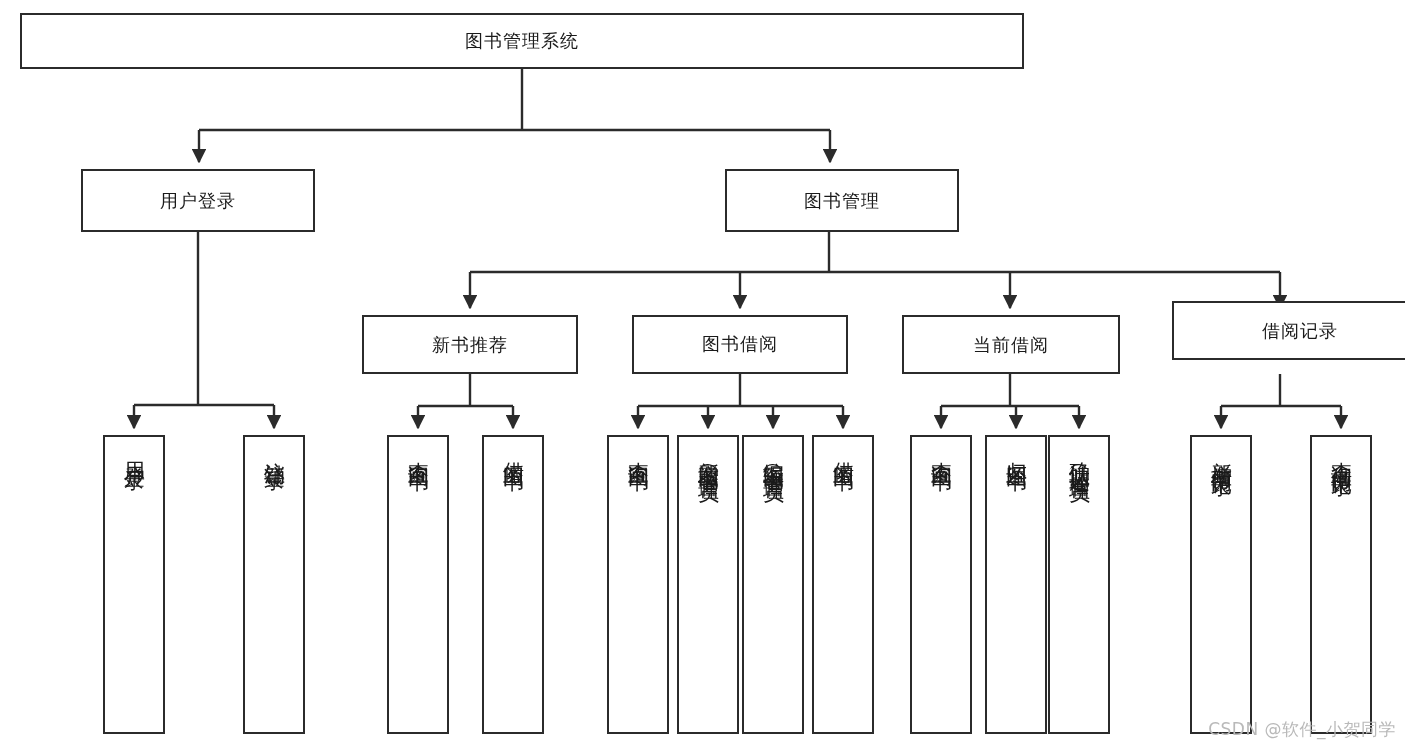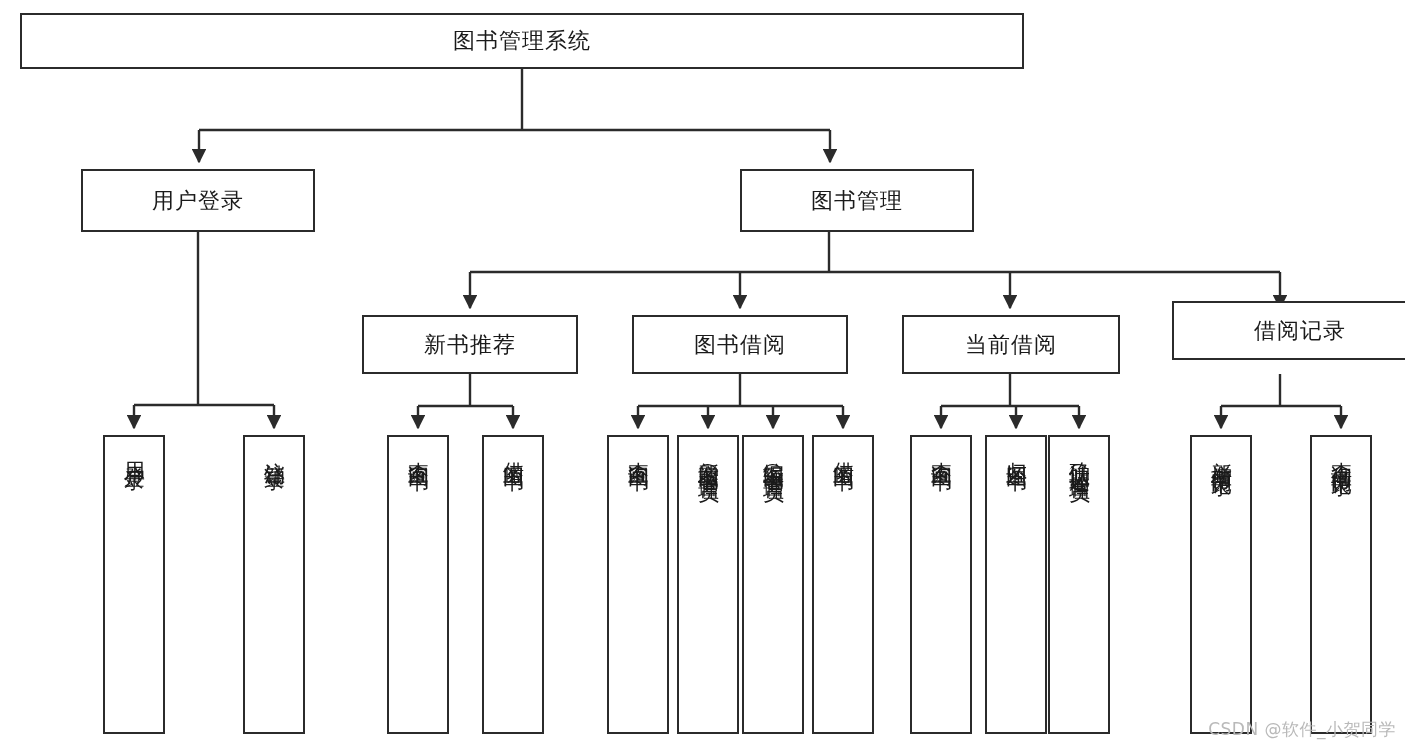--- a/index.html
+++ b/index.html
@@ -37,21 +37,21 @@
     z-index: 2;
   }
   .node .label {
     display: block;
     text-align: center;
     line-height: 1.18;
     white-space: nowrap;
   }
   .node.horiz .label {
     writing-mode: horizontal-tb;
-    font-size: 22px;
+    font-size: 18px;
     letter-spacing: 1px;
   }
   .node.vert {
     align-items: flex-start;
     justify-content: center;
     padding-top: 8px;
   }
   .node.vert .label {
     writing-mode: vertical-rl;
     text-orientation: upright;
@@ -125,21 +125,21 @@
     </g>
   </svg>
 
   <div class="node horiz" style="left: 20px; top: 13px; width: 1004px; height: 56px; border-color: rgb(43, 43, 43); background: rgb(255, 255, 255); color: rgb(26, 26, 26);">
     <span class="label">图书管理系统</span>
   </div>
 
   <div class="node horiz" style="left: 81px; top: 169px; width: 234px; height: 63px; border-color: rgb(43, 43, 43); background: rgb(255, 255, 255); color: rgb(26, 26, 26);">
     <span class="label">用户登录</span>
   </div>
-  <div class="node horiz" style="left: 740px; top: 169px; width: 234px; height: 63px; border-color: rgb(43, 43, 43); background: rgb(255, 255, 255); color: rgb(26, 26, 26);">
+  <div class="node horiz" style="left: 725px; top: 169px; width: 234px; height: 63px; border-color: rgb(43, 43, 43); background: rgb(255, 255, 255); color: rgb(26, 26, 26);">
     <span class="label">图书管理</span>
   </div>
 
   <div class="node horiz" style="left: 362px; top: 315px; width: 216px; height: 59px; border-color: rgb(43, 43, 43); background: rgb(255, 255, 255); color: rgb(26, 26, 26);">
     <span class="label">新书推荐</span>
   </div>
   <div class="node horiz" style="left: 632px; top: 315px; width: 216px; height: 59px; border-color: rgb(43, 43, 43); background: rgb(255, 255, 255); color: rgb(26, 26, 26); font-family: Liberation Serif, serif;">
     <span class="label">图书借阅</span>
   </div>
   <div class="node horiz" style="left: 902px; top: 315px; width: 218px; height: 59px; border-color: rgb(43, 43, 43); background: rgb(255, 255, 255); color: rgb(26, 26, 26);">

